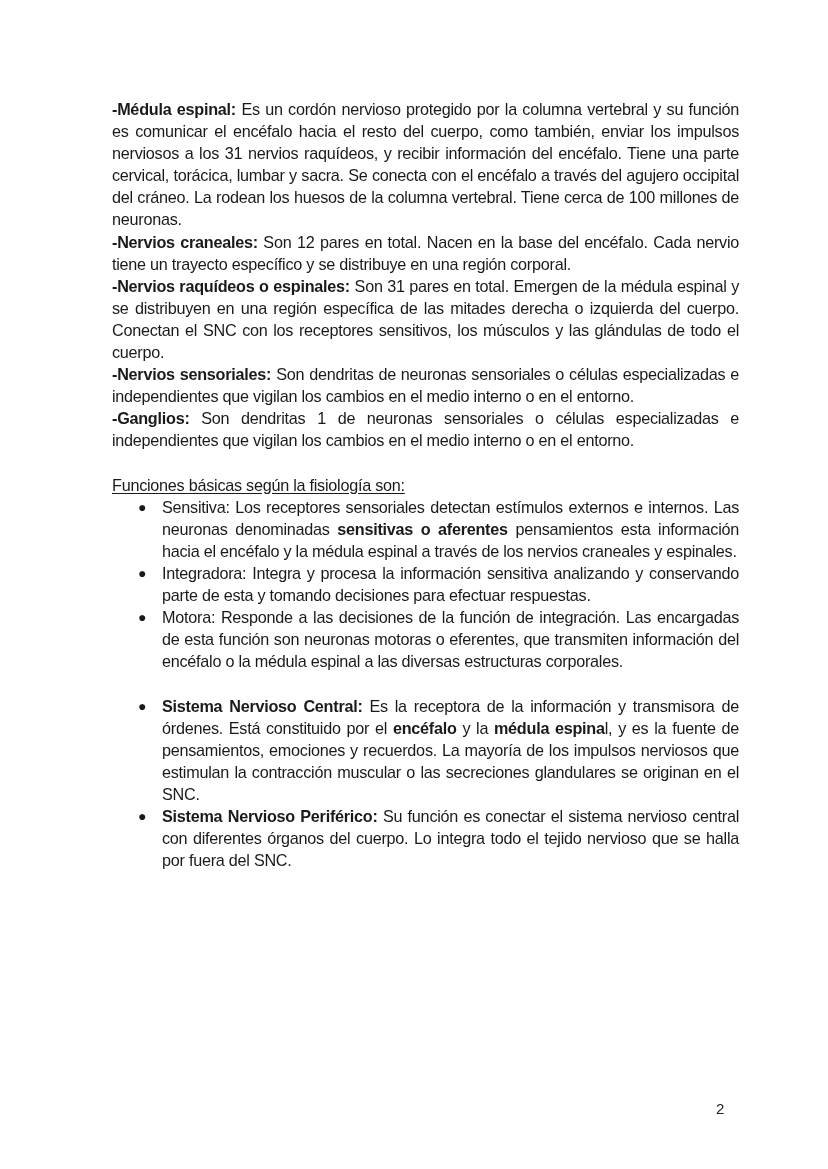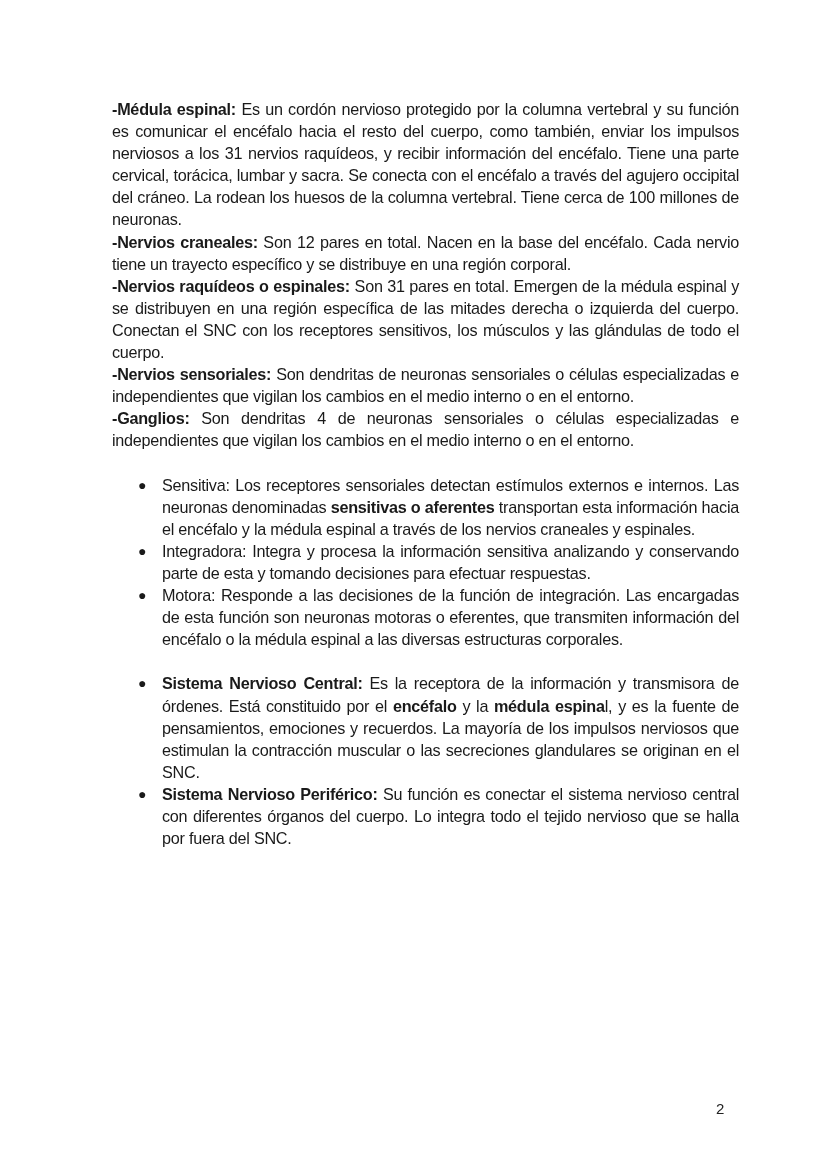--- a/index.html
+++ b/index.html
@@ -74,28 +74,29 @@
 
   <p class="para"><b>-Médula espinal:</b><span> Es un cordón nervioso protegido por la columna vertebral y su función es comunicar el encéfalo hacia el resto del cuerpo, como también, enviar los impulsos nerviosos a los 31 nervios raquídeos, y recibir información del encéfalo. Tiene una parte cervical, torácica, lumbar y sacra. Se conecta con el encéfalo a través del agujero occipital del cráneo. La rodean los huesos de la columna vertebral. Tiene cerca de 100 millones de neuronas.</span></p>
 
 
   <p class="para"><b>-Nervios craneales:</b><span> Son 12 pares en total. Nacen en la base del encéfalo. Cada nervio tiene un trayecto específico y se distribuye en una región corporal.</span></p>
 
   <p class="para"><b>-Nervios raquídeos o espinales:</b><span> Son 31 pares en total. Emergen de la médula espinal y se distribuyen en una región específica de las mitades derecha o izquierda del cuerpo. Conectan el SNC con los receptores sensitivos, los músculos y las glándulas de todo el cuerpo.</span></p>
 
   <p class="para"><b>-Nervios sensoriales:</b><span> Son dendritas de neuronas sensoriales o células especializadas e independientes que vigilan los cambios en el medio interno o en el entorno.</span></p>
 
-  <p class="para"><b>-Ganglios:</b><span> Son dendritas 4 de neuronas sensoriales o células especializadas e independientes que vigilan los cambios en el medio interno o en el entorno.</span></p>
+  <p class="para"><b>-Ganglios:</b><span> Son dendritas 1 de neuronas sensoriales o células especializadas e independientes que vigilan los cambios en el medio interno o en el entorno.</span></p>
 
   <div class="gap"></div>
 
+  <p class="heading">Funciones básicas según la fisiología son:</p>
 
   <ul class="bullets">
     <li class="bullet">
-      <span class="bullet-dot">●</span><span>Sensitiva: Los receptores sensoriales detectan estímulos externos e internos. Las neuronas denominadas </span><b>sensitivas o aferentes</b><span> transportan esta información hacia el encéfalo y la médula espinal a través de los nervios craneales y espinales.</span>
+      <span class="bullet-dot">●</span><span>Sensitiva: Los receptores sensoriales detectan estímulos externos e internos. Las neuronas denominadas </span><b>sensitivas o aferentes</b><span> pensamientos esta información hacia el encéfalo y la médula espinal a través de los nervios craneales y espinales.</span>
     </li>
     <li class="bullet">
       <span class="bullet-dot">●</span><span>Integradora: Integra y procesa la información sensitiva analizando y conservando parte de esta y tomando decisiones para efectuar respuestas.</span>
     </li>
     <li class="bullet">
       <span class="bullet-dot">●</span><span>Motora: Responde a las decisiones de la función de integración. Las encargadas de esta función son neuronas motoras o eferentes, que transmiten información del encéfalo o la médula espinal a las diversas estructuras corporales.</span>
     </li>
   </ul>
 
   <div class="gap"></div>

